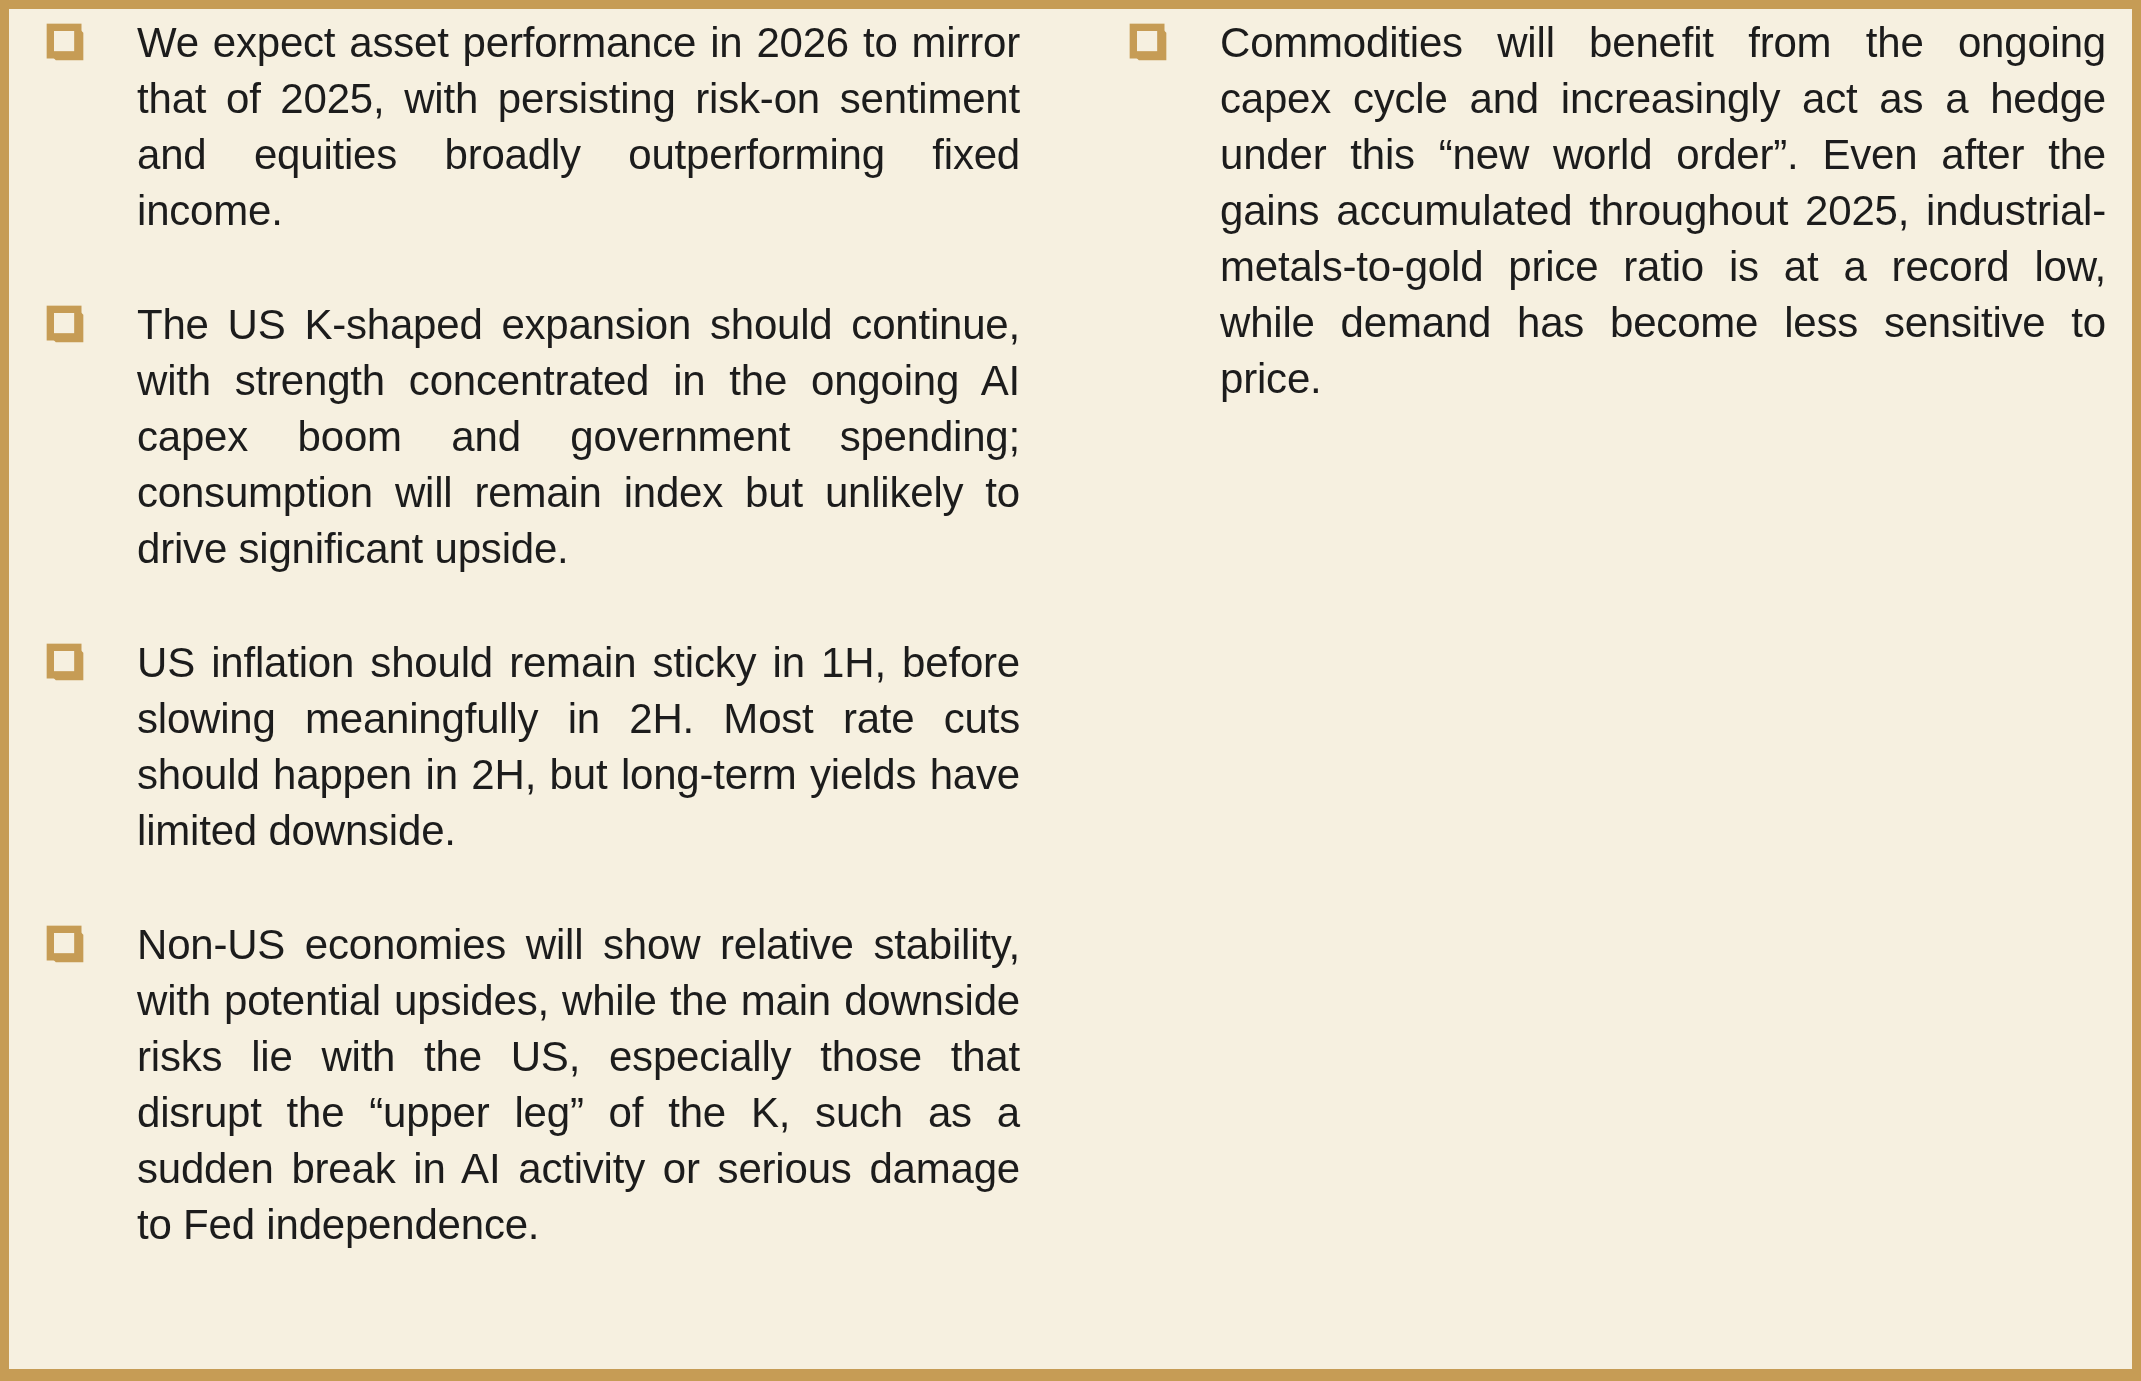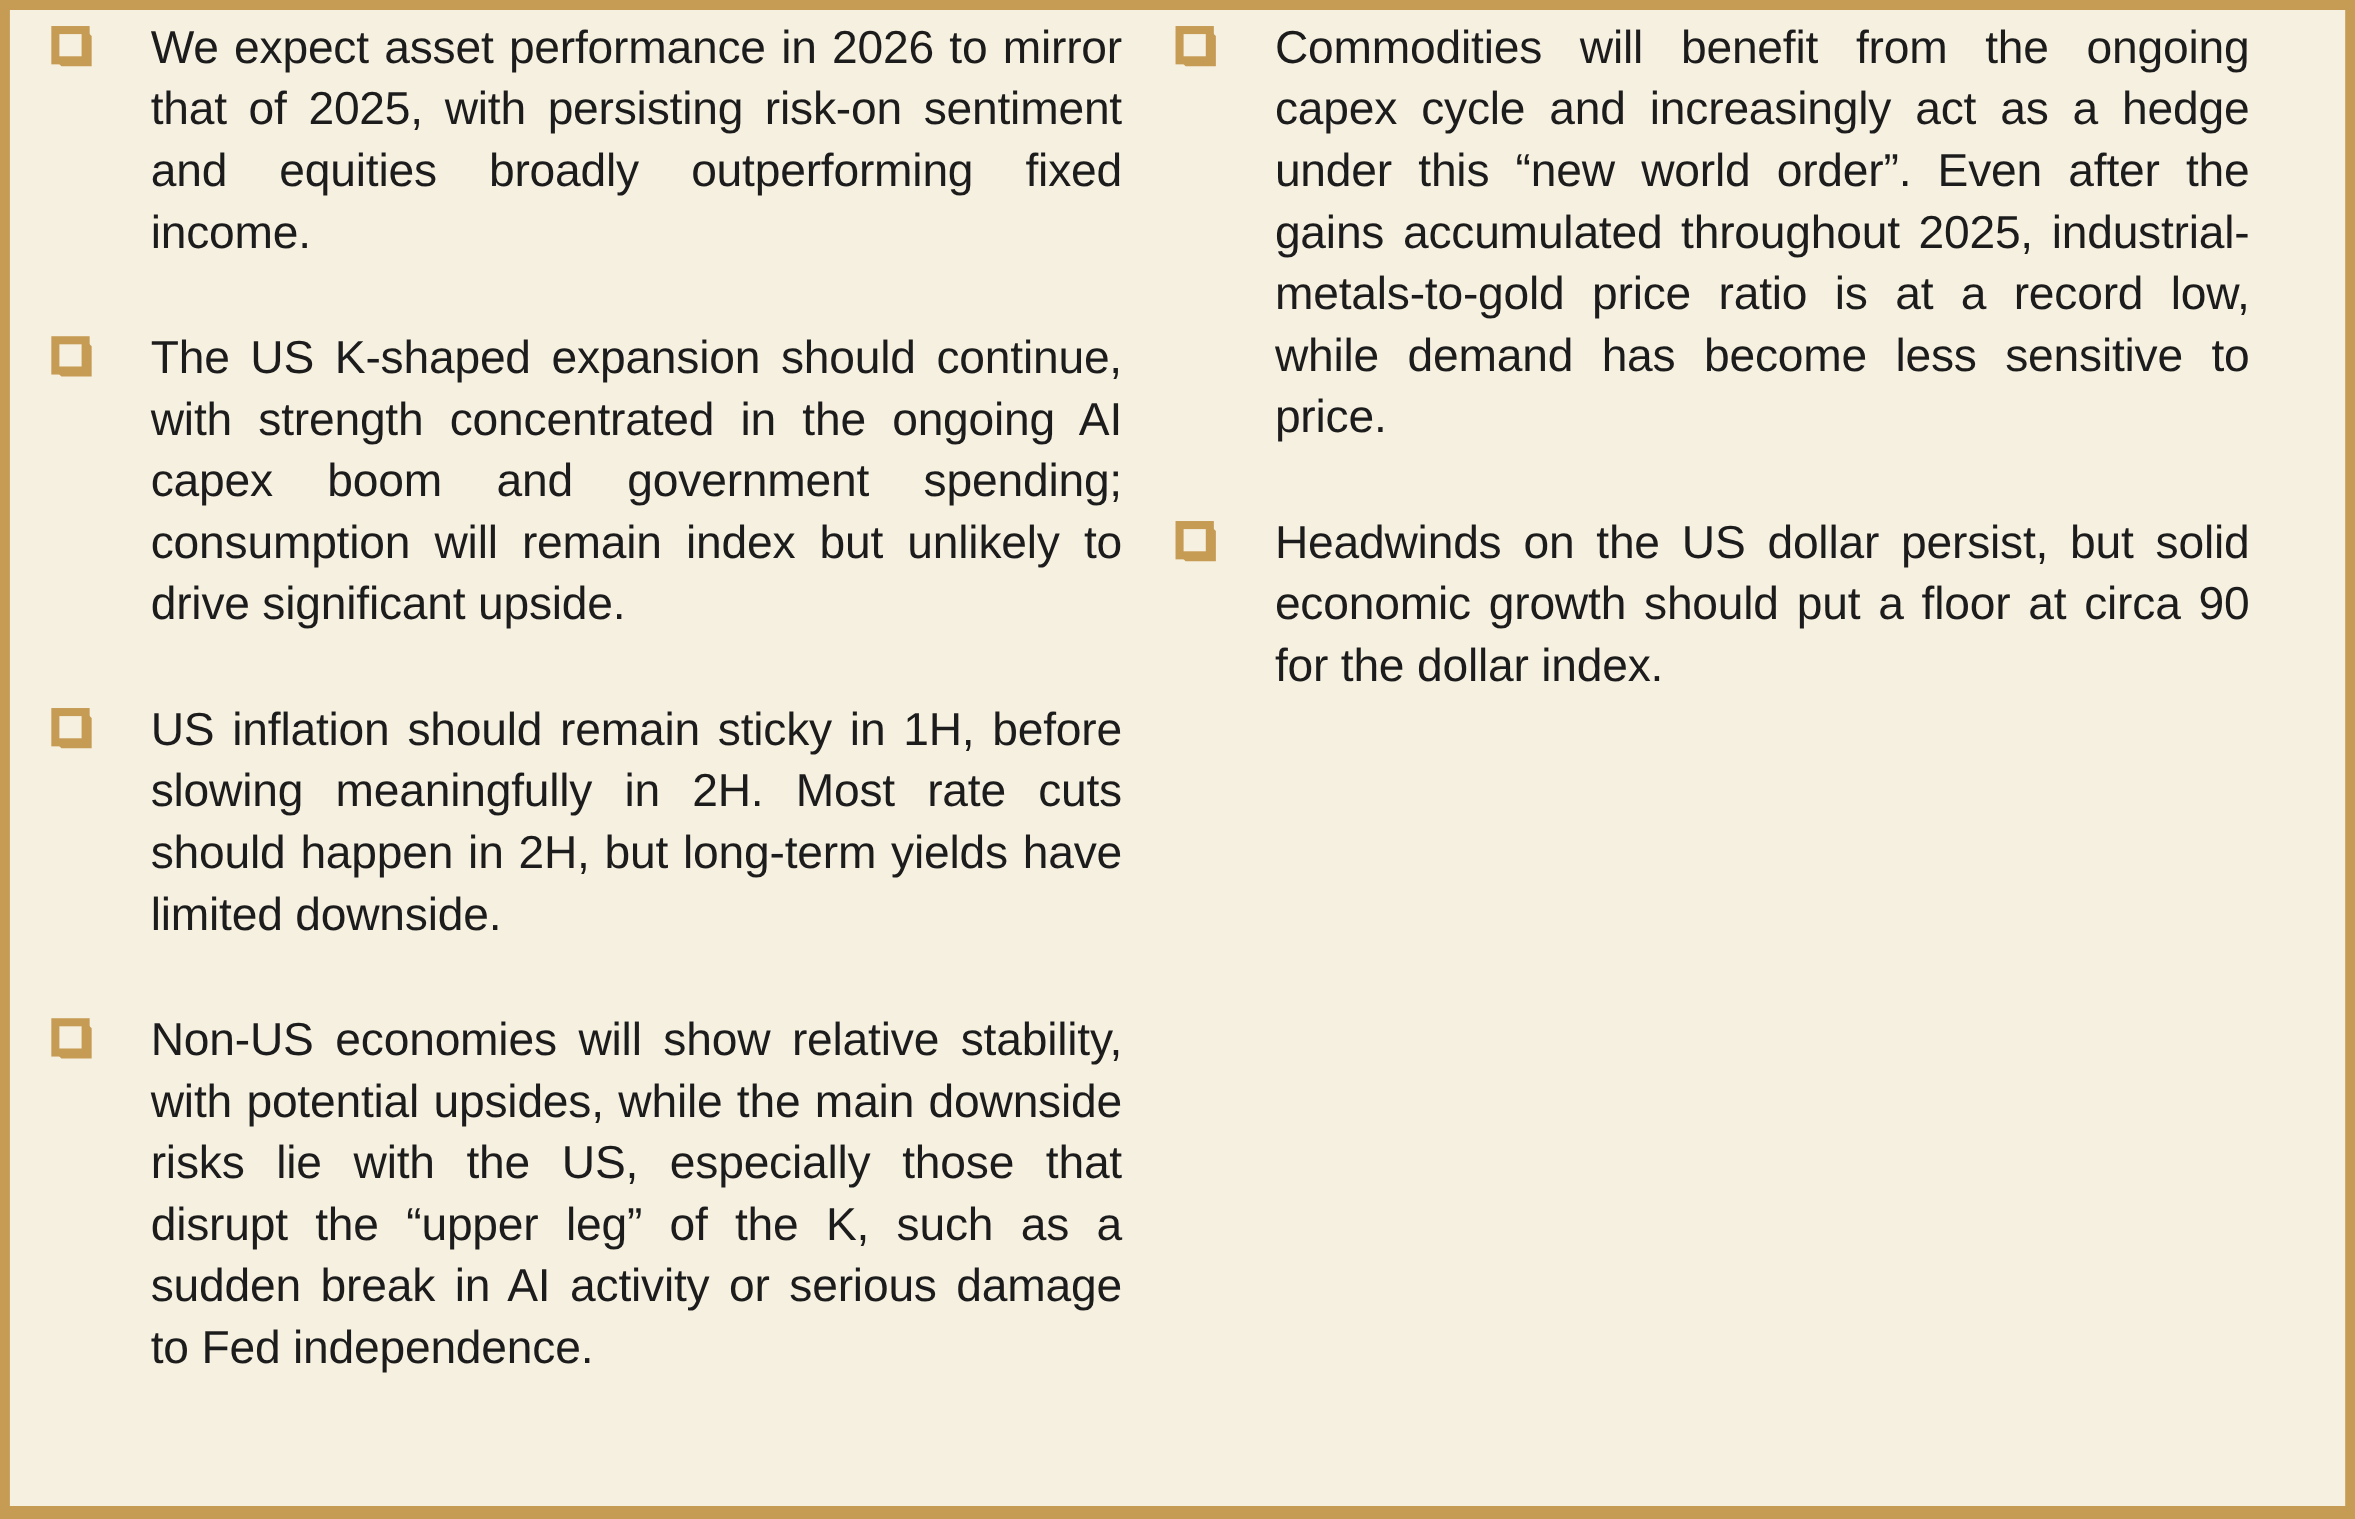--- a/index.html
+++ b/index.html
@@ -14,21 +14,21 @@
   .slide{
     position:relative;
     width:2141px;
     height:1381px;
     background:var(--cream);
     border:9px solid var(--tan);
     border-bottom-width:12px;
     padding:6px 26px 0 34px;
     display:grid;
     grid-template-columns:977px 980px;
-    column-gap:45px;
+    column-gap:106px;
     overflow:hidden;
   }
 
   ul.bullet-list{
     list-style:none;
   }
 
   li.item{
     display:grid;
     grid-template-columns:94px 1fr;
@@ -102,24 +102,15 @@
   <ul class="bullet-list">
     <li class="item">
       <span class="bullet">
         <svg viewBox="0 0 24 24" aria-hidden="true">
             <path d="M19 4 L22 7 L22 22 L7 22 L4 19 L19 19 Z" fill="currentColor"></path>
             <rect x="4" y="4" width="15" height="15" fill="none" stroke="currentColor" stroke-width="4"></rect>
           </svg>
       </span>
       <p class="txt">Commodities will benefit from the ongoing capex cycle and increasingly act as a hedge under this “new world order”. Even after the gains accumulated throughout 2025, industrial-metals-to-gold price ratio is at a record low, while demand has become less sensitive to price.</p>
     </li>
-    <li class="item">
-      <span class="bullet">
-        <svg viewBox="0 0 24 24" aria-hidden="true">
-            <path d="M19 4 L22 7 L22 22 L7 22 L4 19 L19 19 Z" fill="currentColor"></path>
-            <rect x="4" y="4" width="15" height="15" fill="none" stroke="currentColor" stroke-width="4"></rect>
-          </svg>
-      </span>
-      <p class="txt">Headwinds on the US dollar persist, but solid economic growth should put a floor at circa 90 for the dollar index.</p>
-    </li>
   </ul>
 
 </div>
 
 </body></html>

